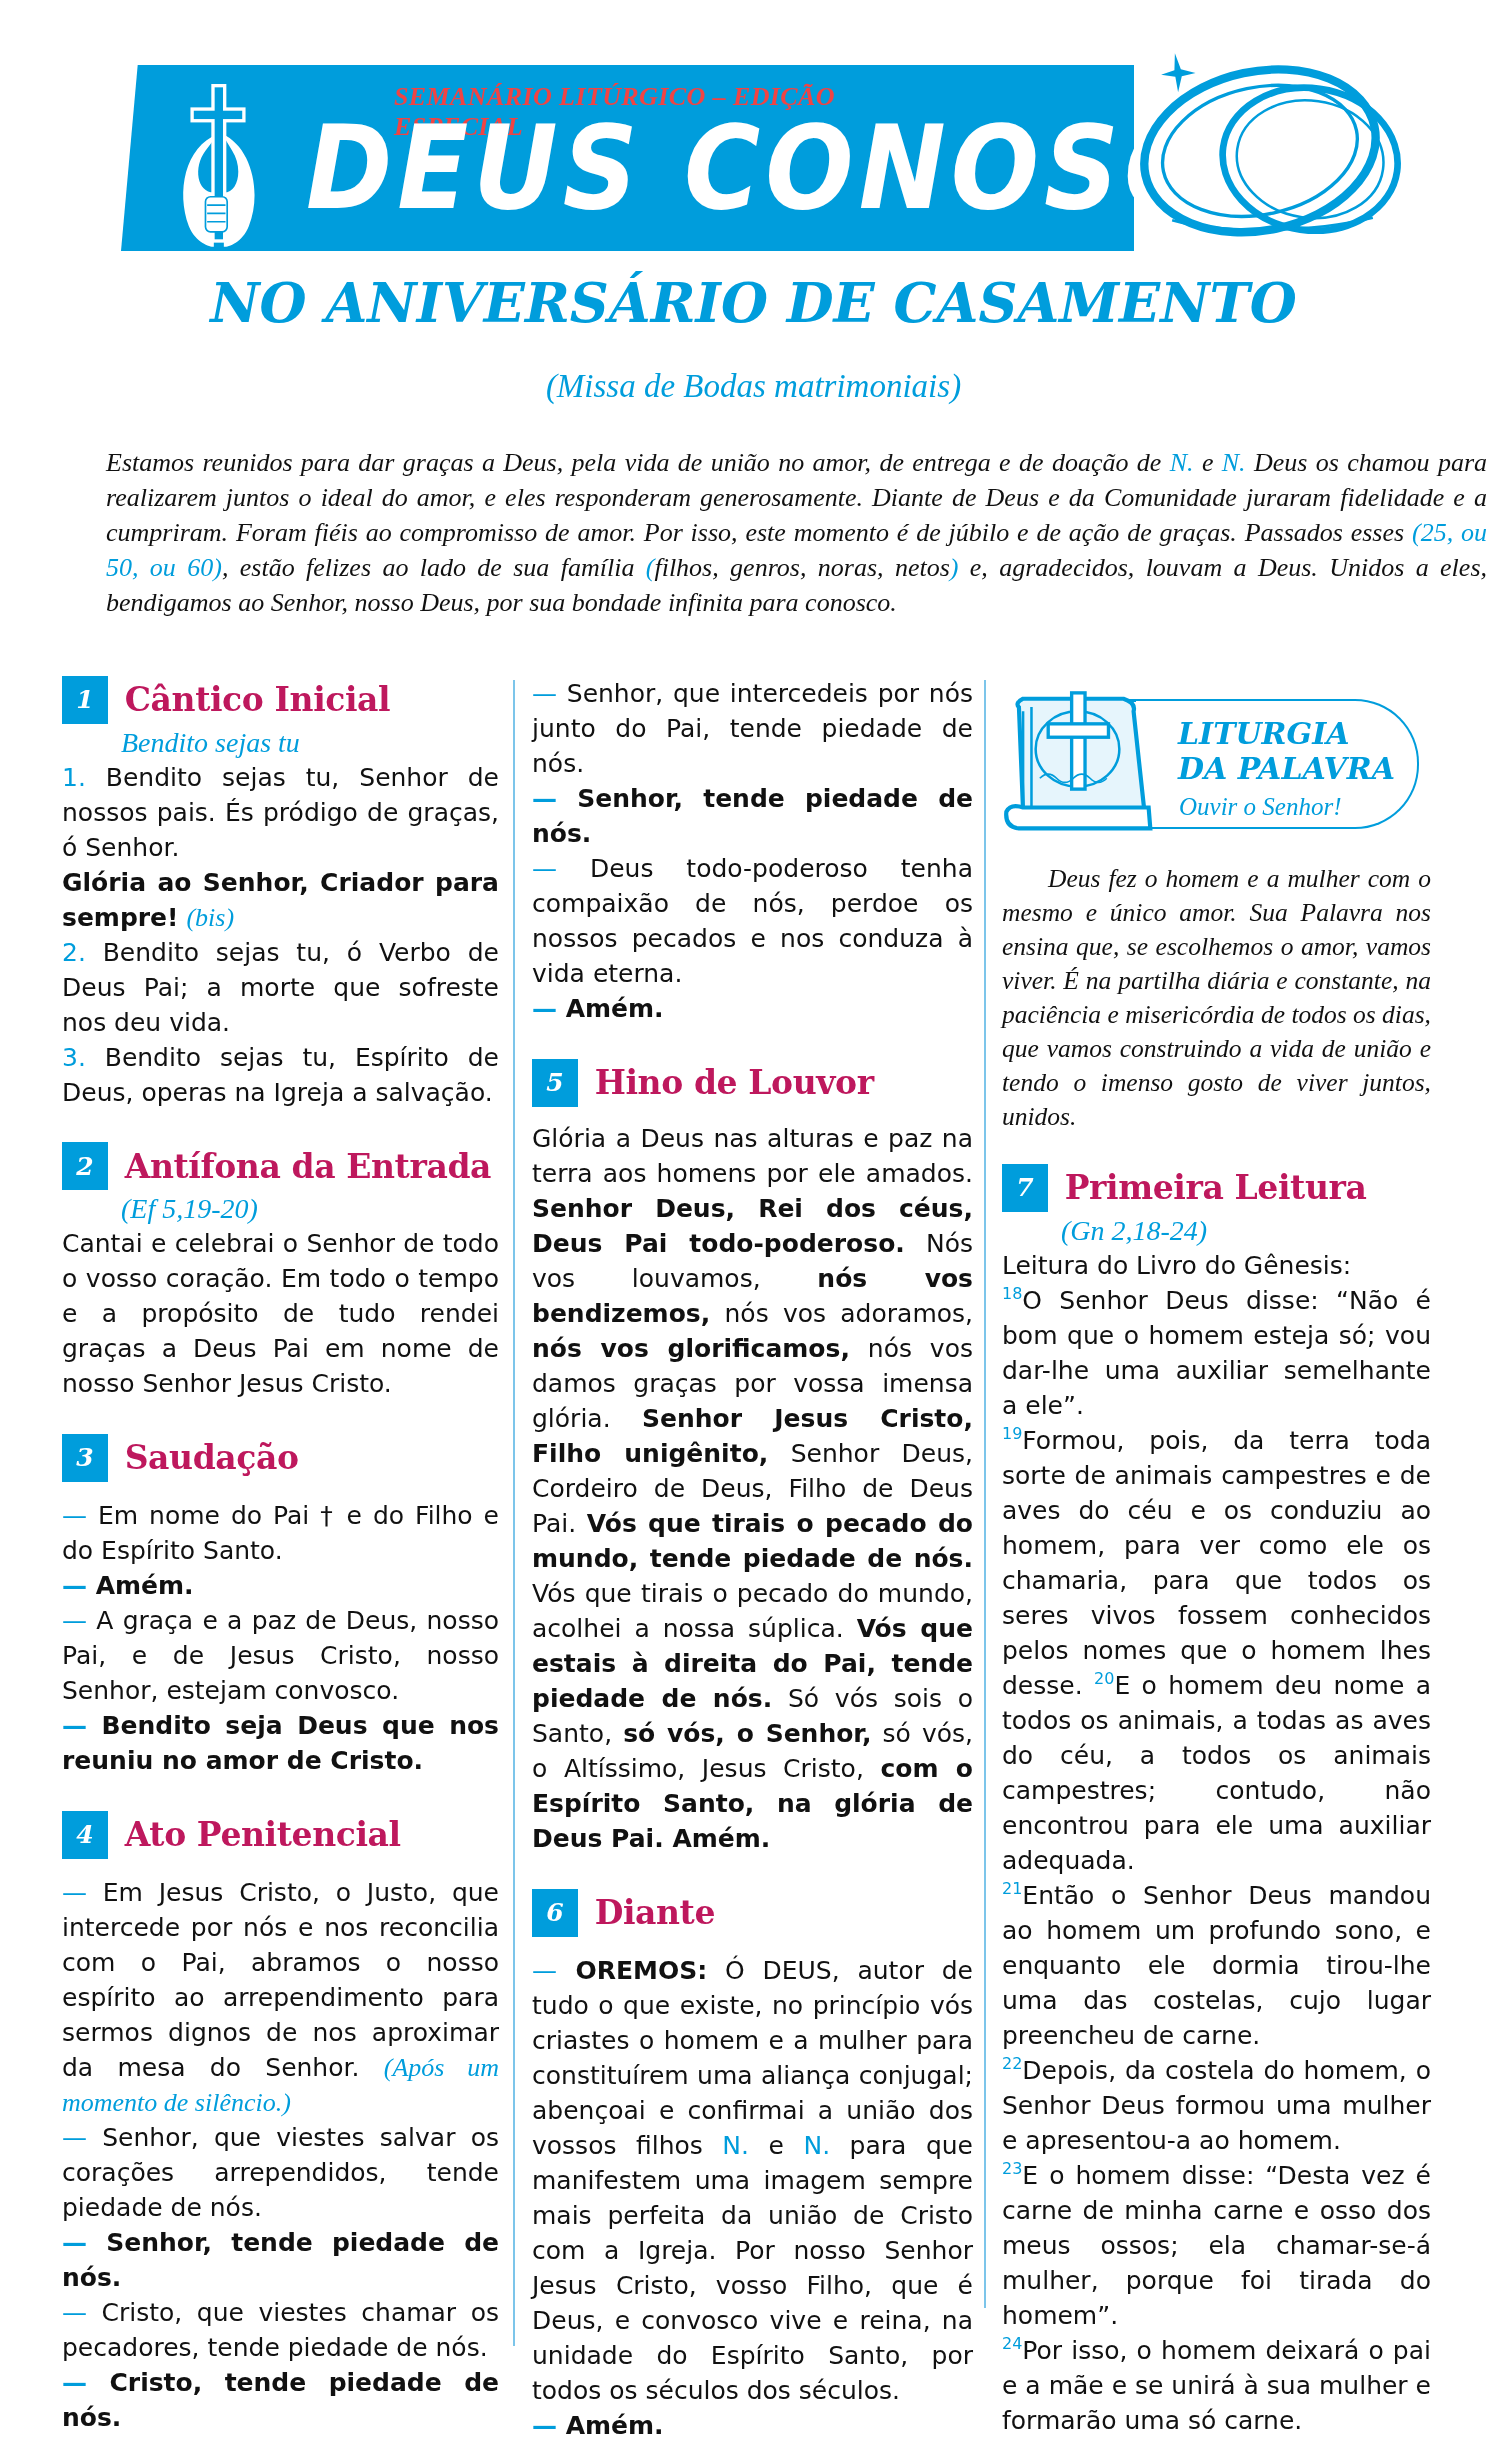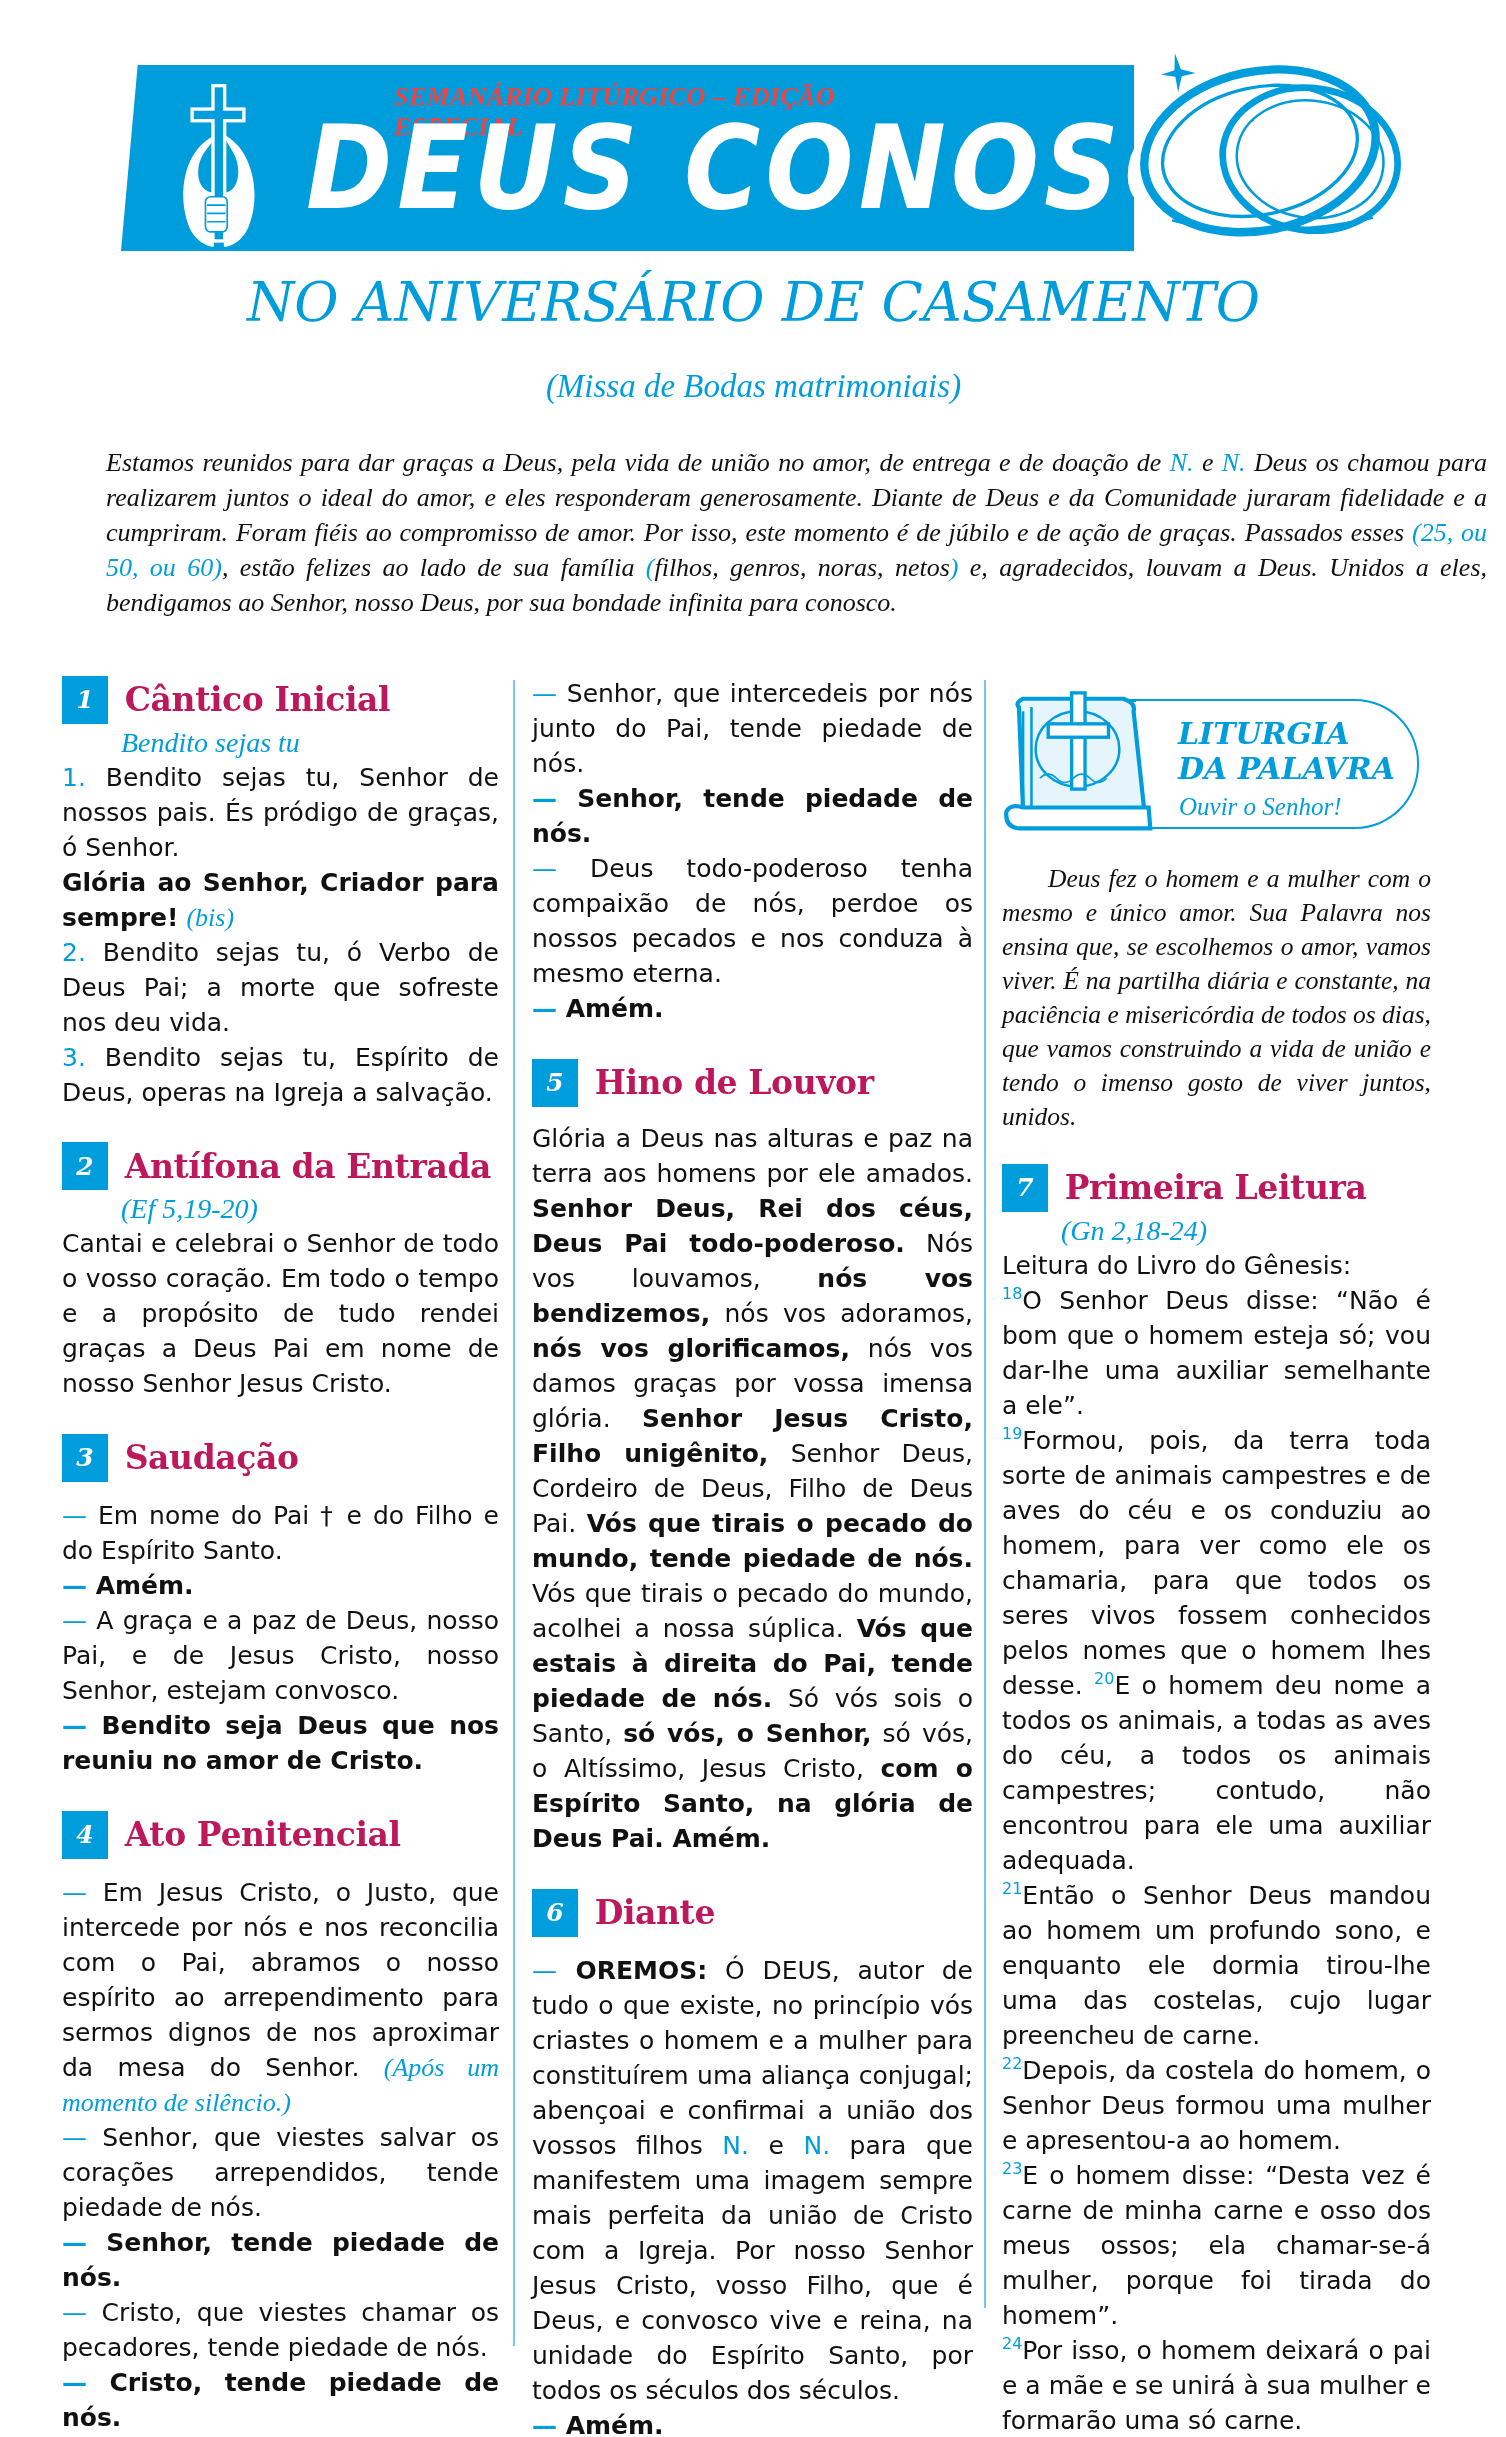--- a/index.html
+++ b/index.html
@@ -21,21 +21,21 @@
     position: absolute; left: 306px; top: 109px;
     font-family: "DejaVu Sans", sans-serif; font-weight: bold; font-style: italic;
     font-size: 104px; color: #fff; letter-spacing: 5px; line-height: 1;
     transform: scaleY(1.12); transform-origin: top left;
   }
   .logo { position: absolute; left: 172px; top: 84px; width: 92px; height: 167px; }
   .rings { position: absolute; left: 1122px; top: 46px; width: 301px; height: 193px; }
 
   .main-title {
     position: absolute; left: 0; top: 276px; width: 1507px; text-align: center;
-    font-family: "DejaVu Serif", serif; font-weight: normal; font-style: italic;
+    font-family: "DejaVu Serif", serif; font-weight: bold; font-style: italic;
     font-size: 54px; color: #009ddc; letter-spacing: 0px; line-height: 1;
   }
   .main-sub {
     position: absolute; left: 0; top: 368px; width: 1507px; text-align: center;
     font-family: "Liberation Serif", serif; font-style: italic;
     font-size: 33px; color: #009ddc;
   }
   .intro {
     position: absolute; left: 63px; top: 445px; width: 1381px;
     font-family: "Liberation Serif", serif; font-style: italic;
@@ -177,21 +177,21 @@
     <p class="p b"><span class="dash">—</span><span> Senhor, tende piedade de nós.</span></p>
     <p class="p"><span class="dash">—</span><span> Cristo, que viestes chamar os pecadores, tende piedade de nós.</span></p>
     <p class="p b"><span class="dash">—</span><span> Cristo, tende piedade de nós.</span></p>
   </div>
 </div>
 
 <div class="col col2">
   <div class="section">
     <p class="p"><span class="dash">—</span><span> Senhor, que intercedeis por nós junto do Pai, tende piedade de nós.</span></p>
     <p class="p b"><span class="dash">—</span><span> Senhor, tende piedade de nós.</span></p>
-    <p class="p"><span class="dash">—</span><span> Deus todo-poderoso tenha compaixão de nós, perdoe os nossos pecados e nos conduza à mesmo eterna.</span></p>
+    <p class="p"><span class="dash">—</span><span> Deus todo-poderoso tenha compaixão de nós, perdoe os nossos pecados e nos conduza à vida eterna.</span></p>
     <p class="p b"><span class="dash">—</span><span> Amém.</span></p>
   </div>
   <div class="gap"></div>
   <div class="section">
     <div class="sec-head">
         <div class="sec-num">5</div>
         <div class="sec-title">Hino de Louvor</div>
       </div>
     <div style="height:13.4px"></div>
     <p class="p"><span>Glória a Deus nas alturas e paz na terra aos homens por ele amados. </span><span class="b">Senhor Deus, Rei dos céus, Deus Pai todo-poderoso.</span><span> Nós vos louvamos, </span><span class="b">nós vos bendizemos,</span><span> nós vos adoramos, </span><span class="b">nós vos glorificamos,</span><span> nós vos damos graças por vossa imensa glória. </span><span class="b">Senhor Jesus Cristo, Filho unigênito,</span><span> Senhor Deus, Cordeiro de Deus, Filho de Deus Pai. </span><span class="b">Vós que tirais o pecado do mundo, tende piedade de nós.</span><span> Vós que tirais o pecado do mundo, acolhei a nossa súplica. </span><span class="b">Vós que estais à direita do Pai, tende piedade de nós.</span><span> Só vós sois o Santo, </span><span class="b">só vós, o Senhor,</span><span> só vós, o Altíssimo, Jesus Cristo, </span><span class="b">com o Espírito Santo, na glória de Deus Pai. Amém.</span></p>

